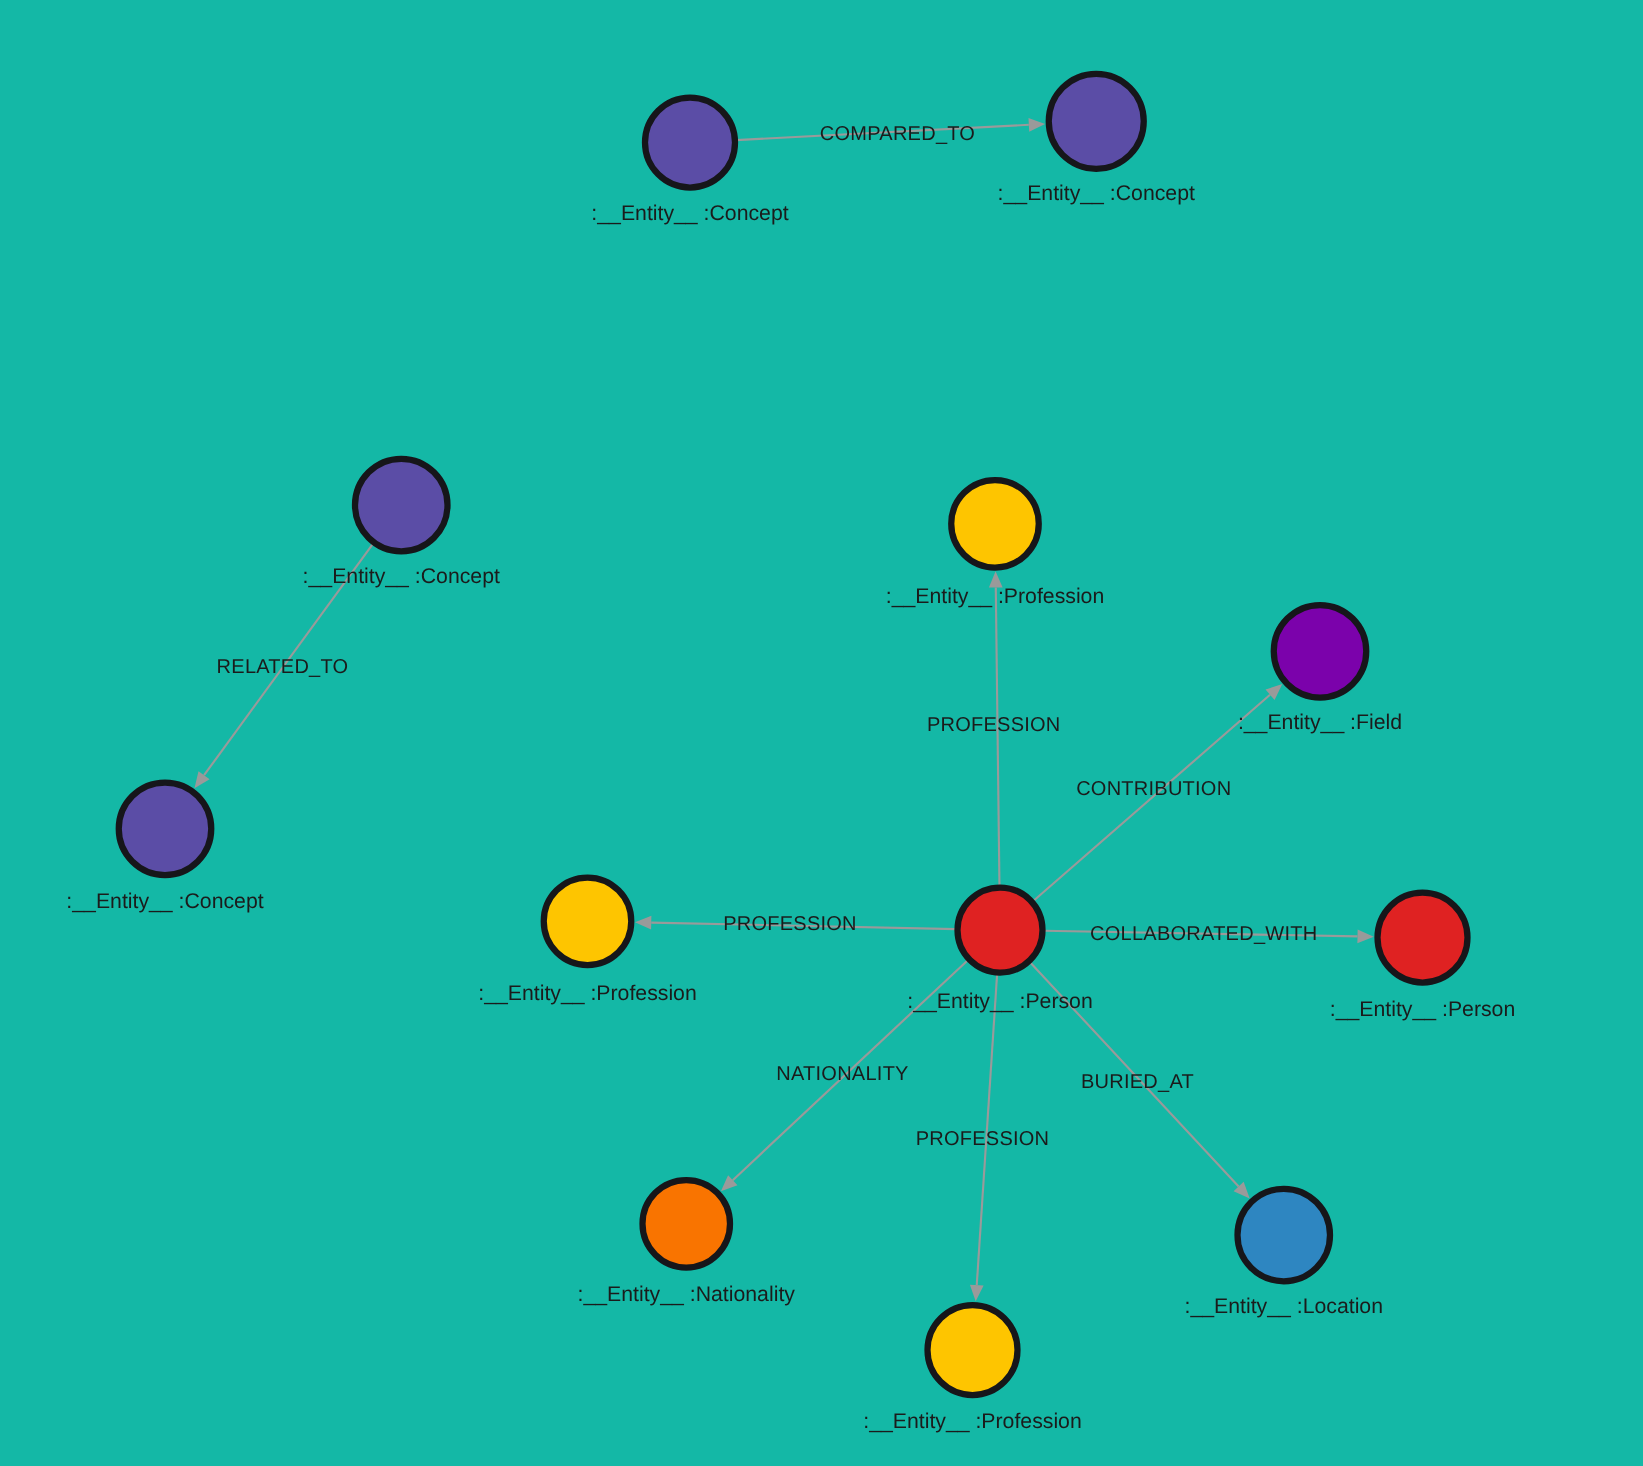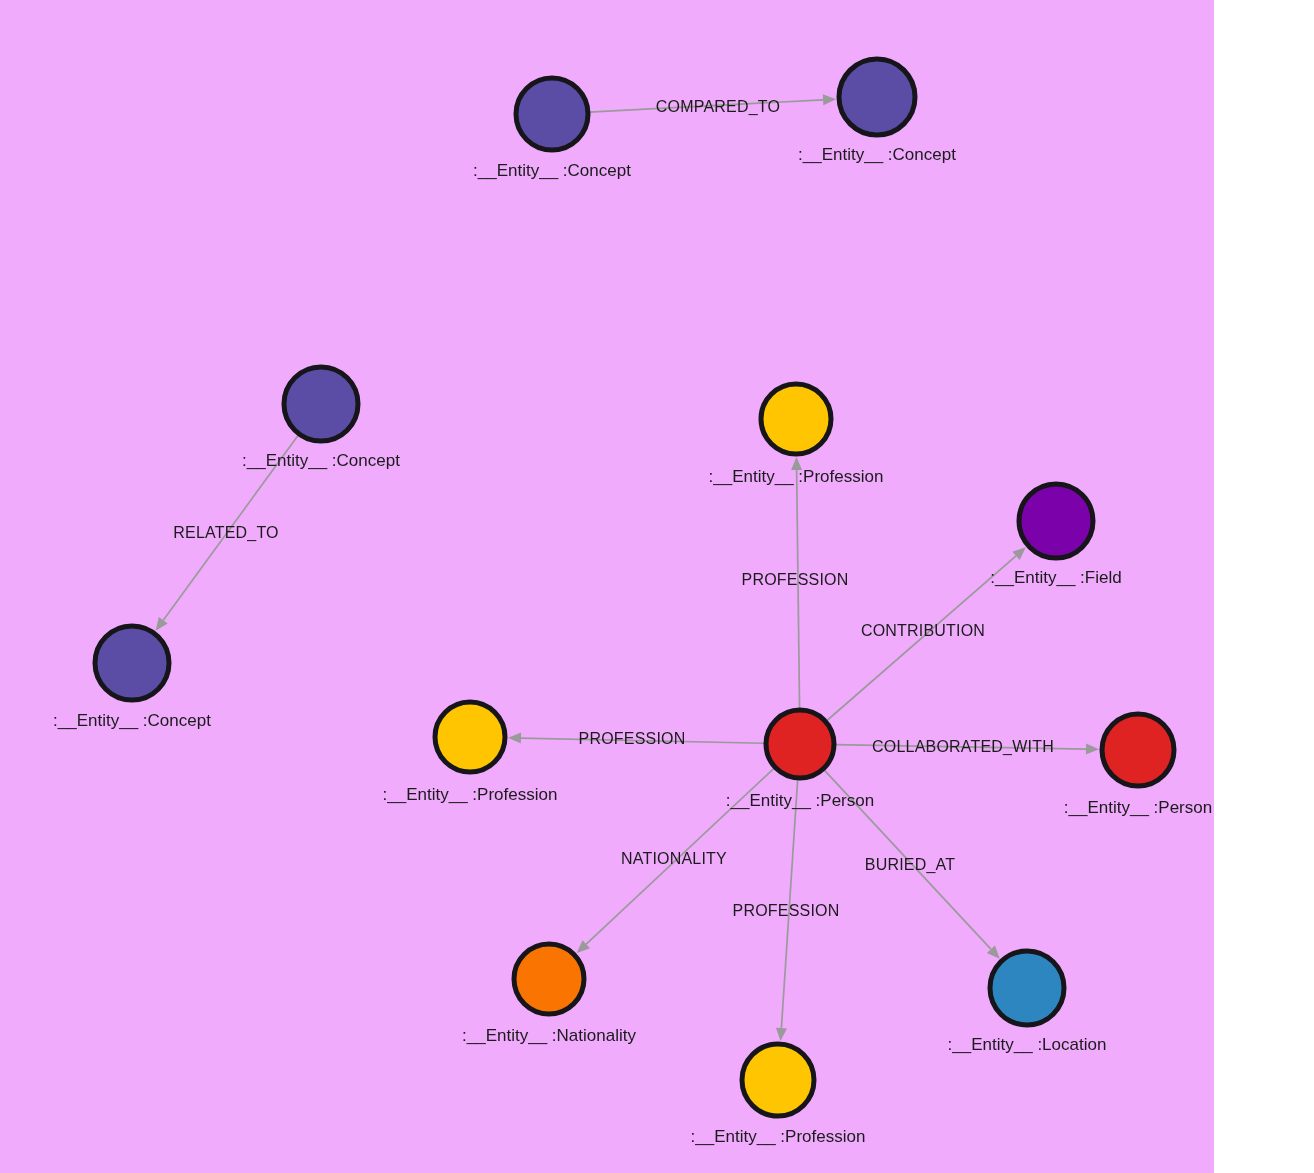--- a/index.html
+++ b/index.html
@@ -9,23 +9,23 @@
     background: #ffffff;
   }
   body {
     width: 1314px;
     height: 1173px;
     overflow: hidden;
     font-family: "Liberation Sans", sans-serif;
   }
   #graph-canvas {
     position: relative;
-    width: 1214px;
+    width: 1314px;
     height: 1173px;
-    background: #f0abfc;
+    background: #14b8a6;
   }
   #graph-svg {
     position: absolute;
     top: 0;
     left: 0;
     width: 1314px;
     height: 1173px;
   }
   .node-circle {
     stroke: #16161a;

